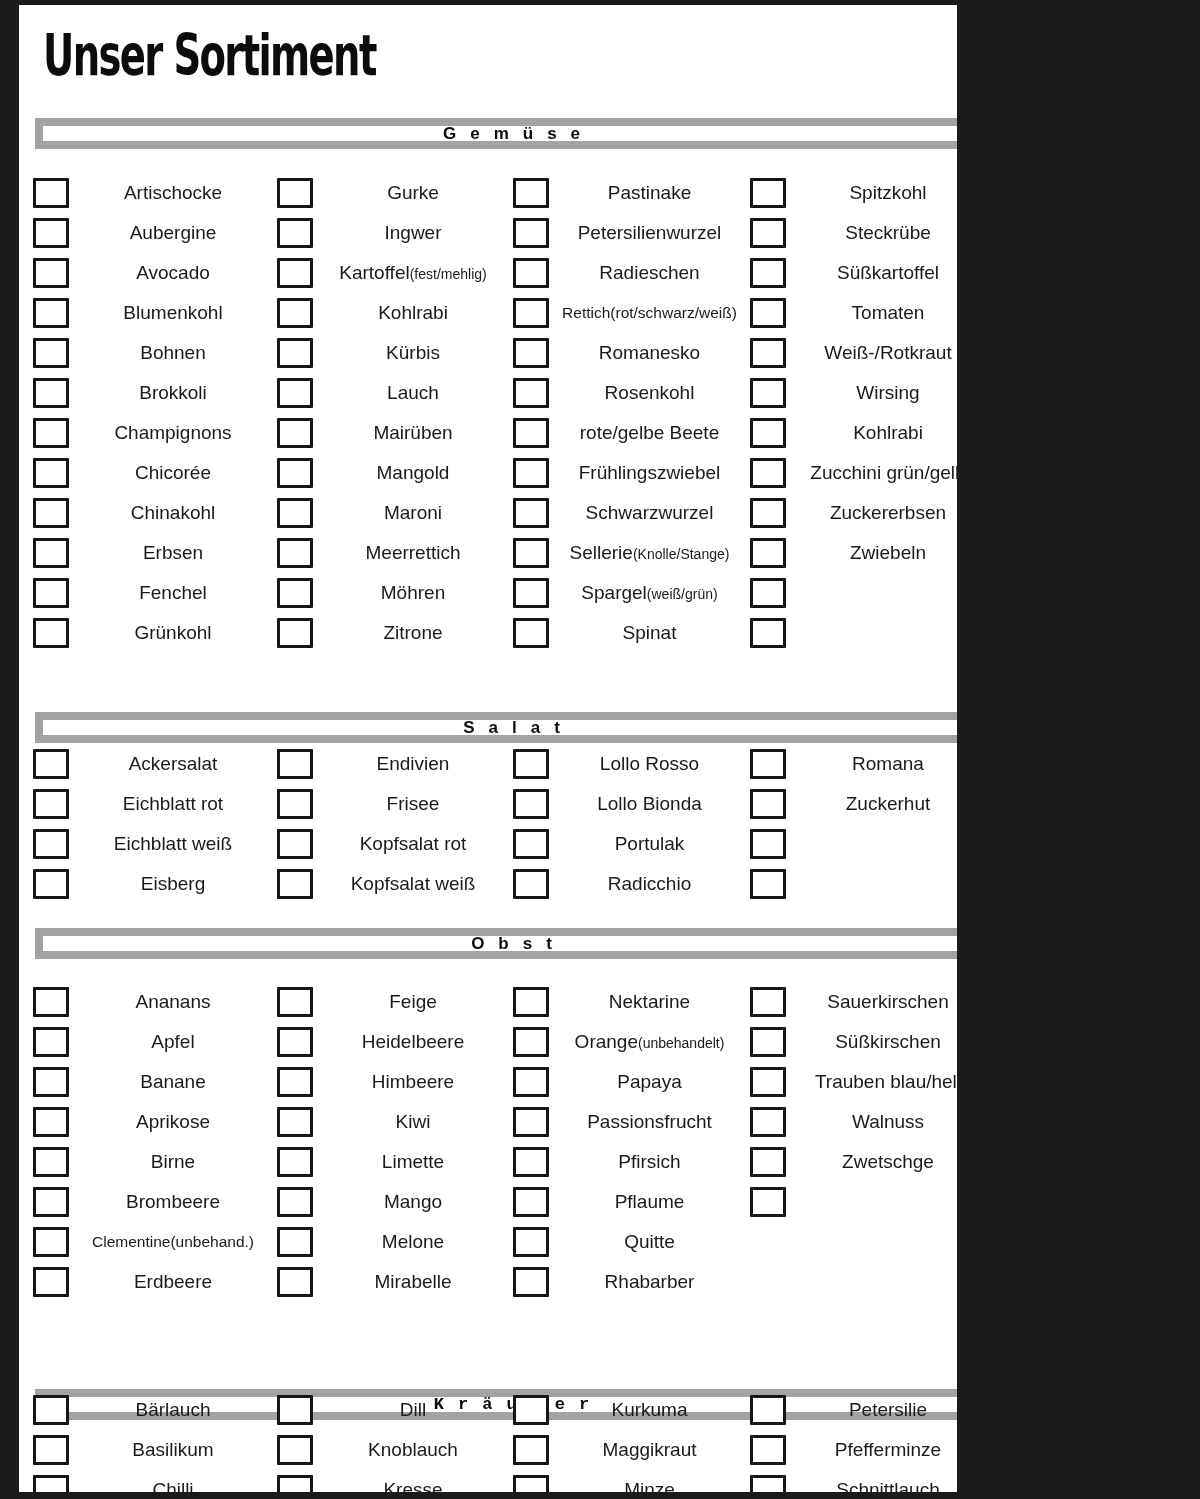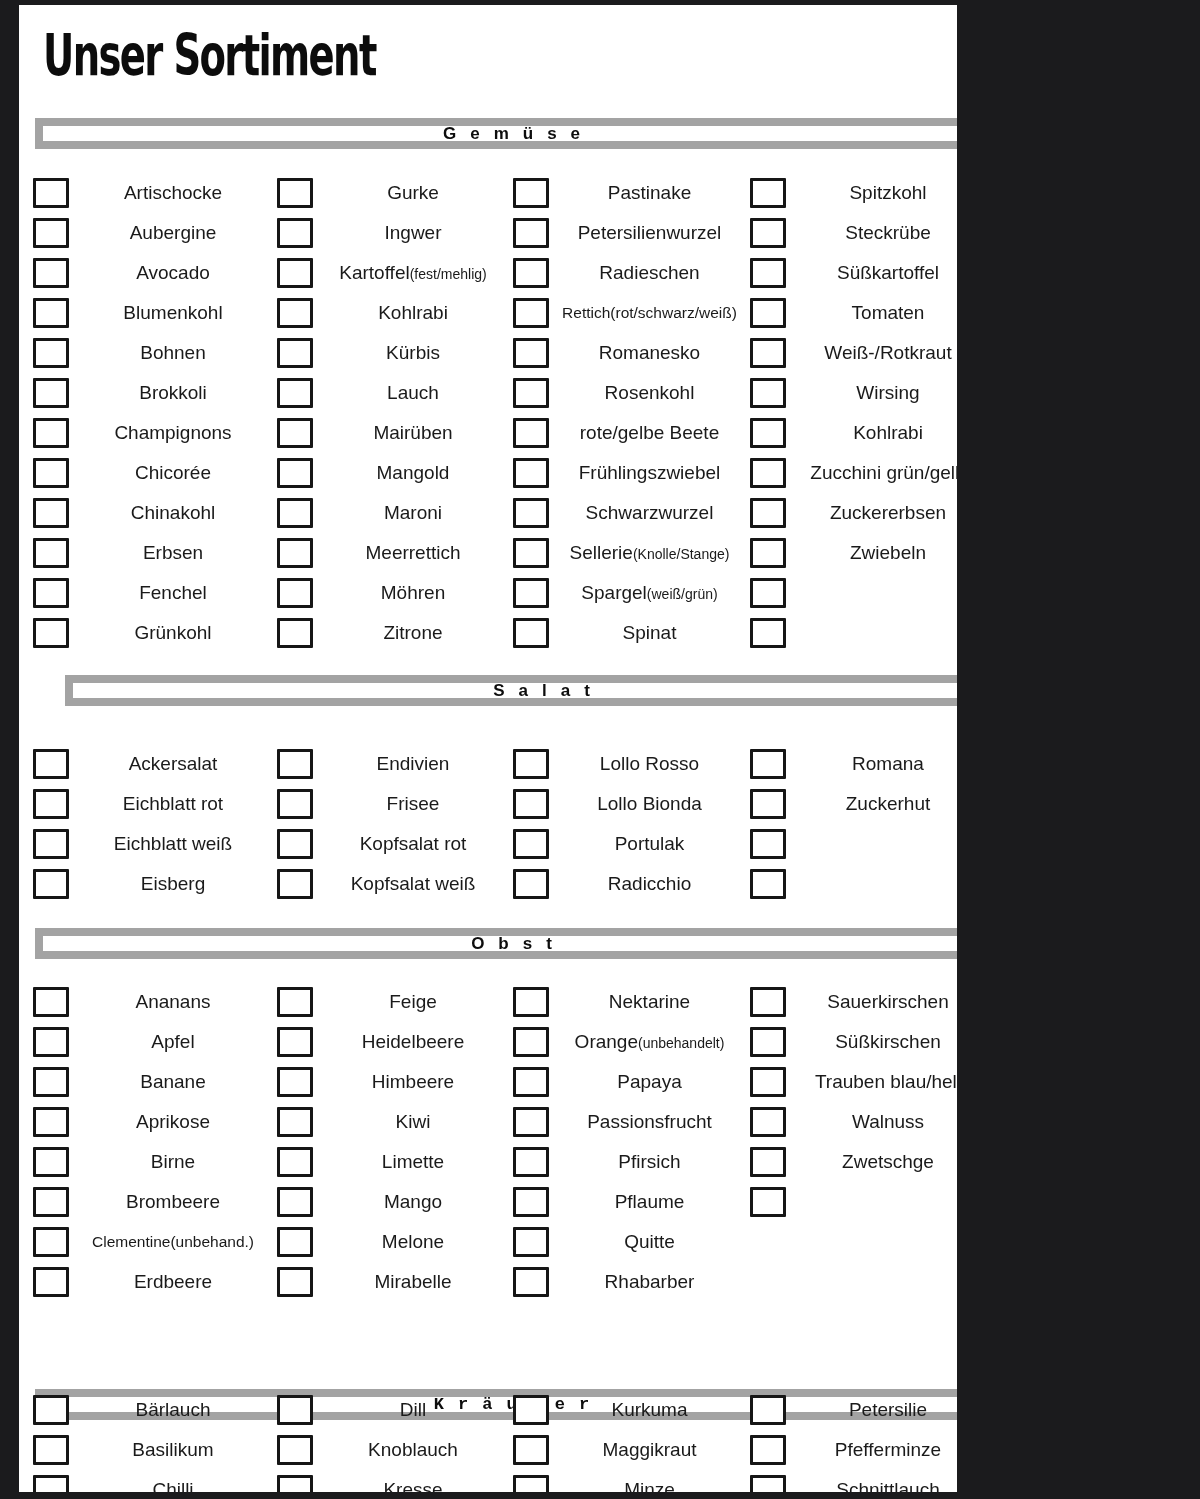--- a/index.html
+++ b/index.html
@@ -254,21 +254,21 @@
         </div>
         <div class="cell">
           <span class="checkbox"></span>
           <span class="item-label"><span class="label-main"></span></span>
         </div>
         <div class="cell">
           <span class="checkbox"></span>
           <span class="item-label"><span class="label-main"></span></span>
         </div>
       </div>
-      <div class="section-bar" style="top: 670px; margin-left: 30px;">
+      <div class="section-bar" style="top: 707px;">
         <span class="section-bar-title">Salat</span>
       </div>
       <div class="section-grid" style="top: 739px; grid-template-rows: repeat(4, 40px);">
         <div class="cell">
           <span class="checkbox"></span>
           <span class="item-label"><span class="label-main">Ackersalat</span></span>
         </div>
         <div class="cell">
           <span class="checkbox"></span>
           <span class="item-label"><span class="label-main">Eichblatt rot</span></span>

